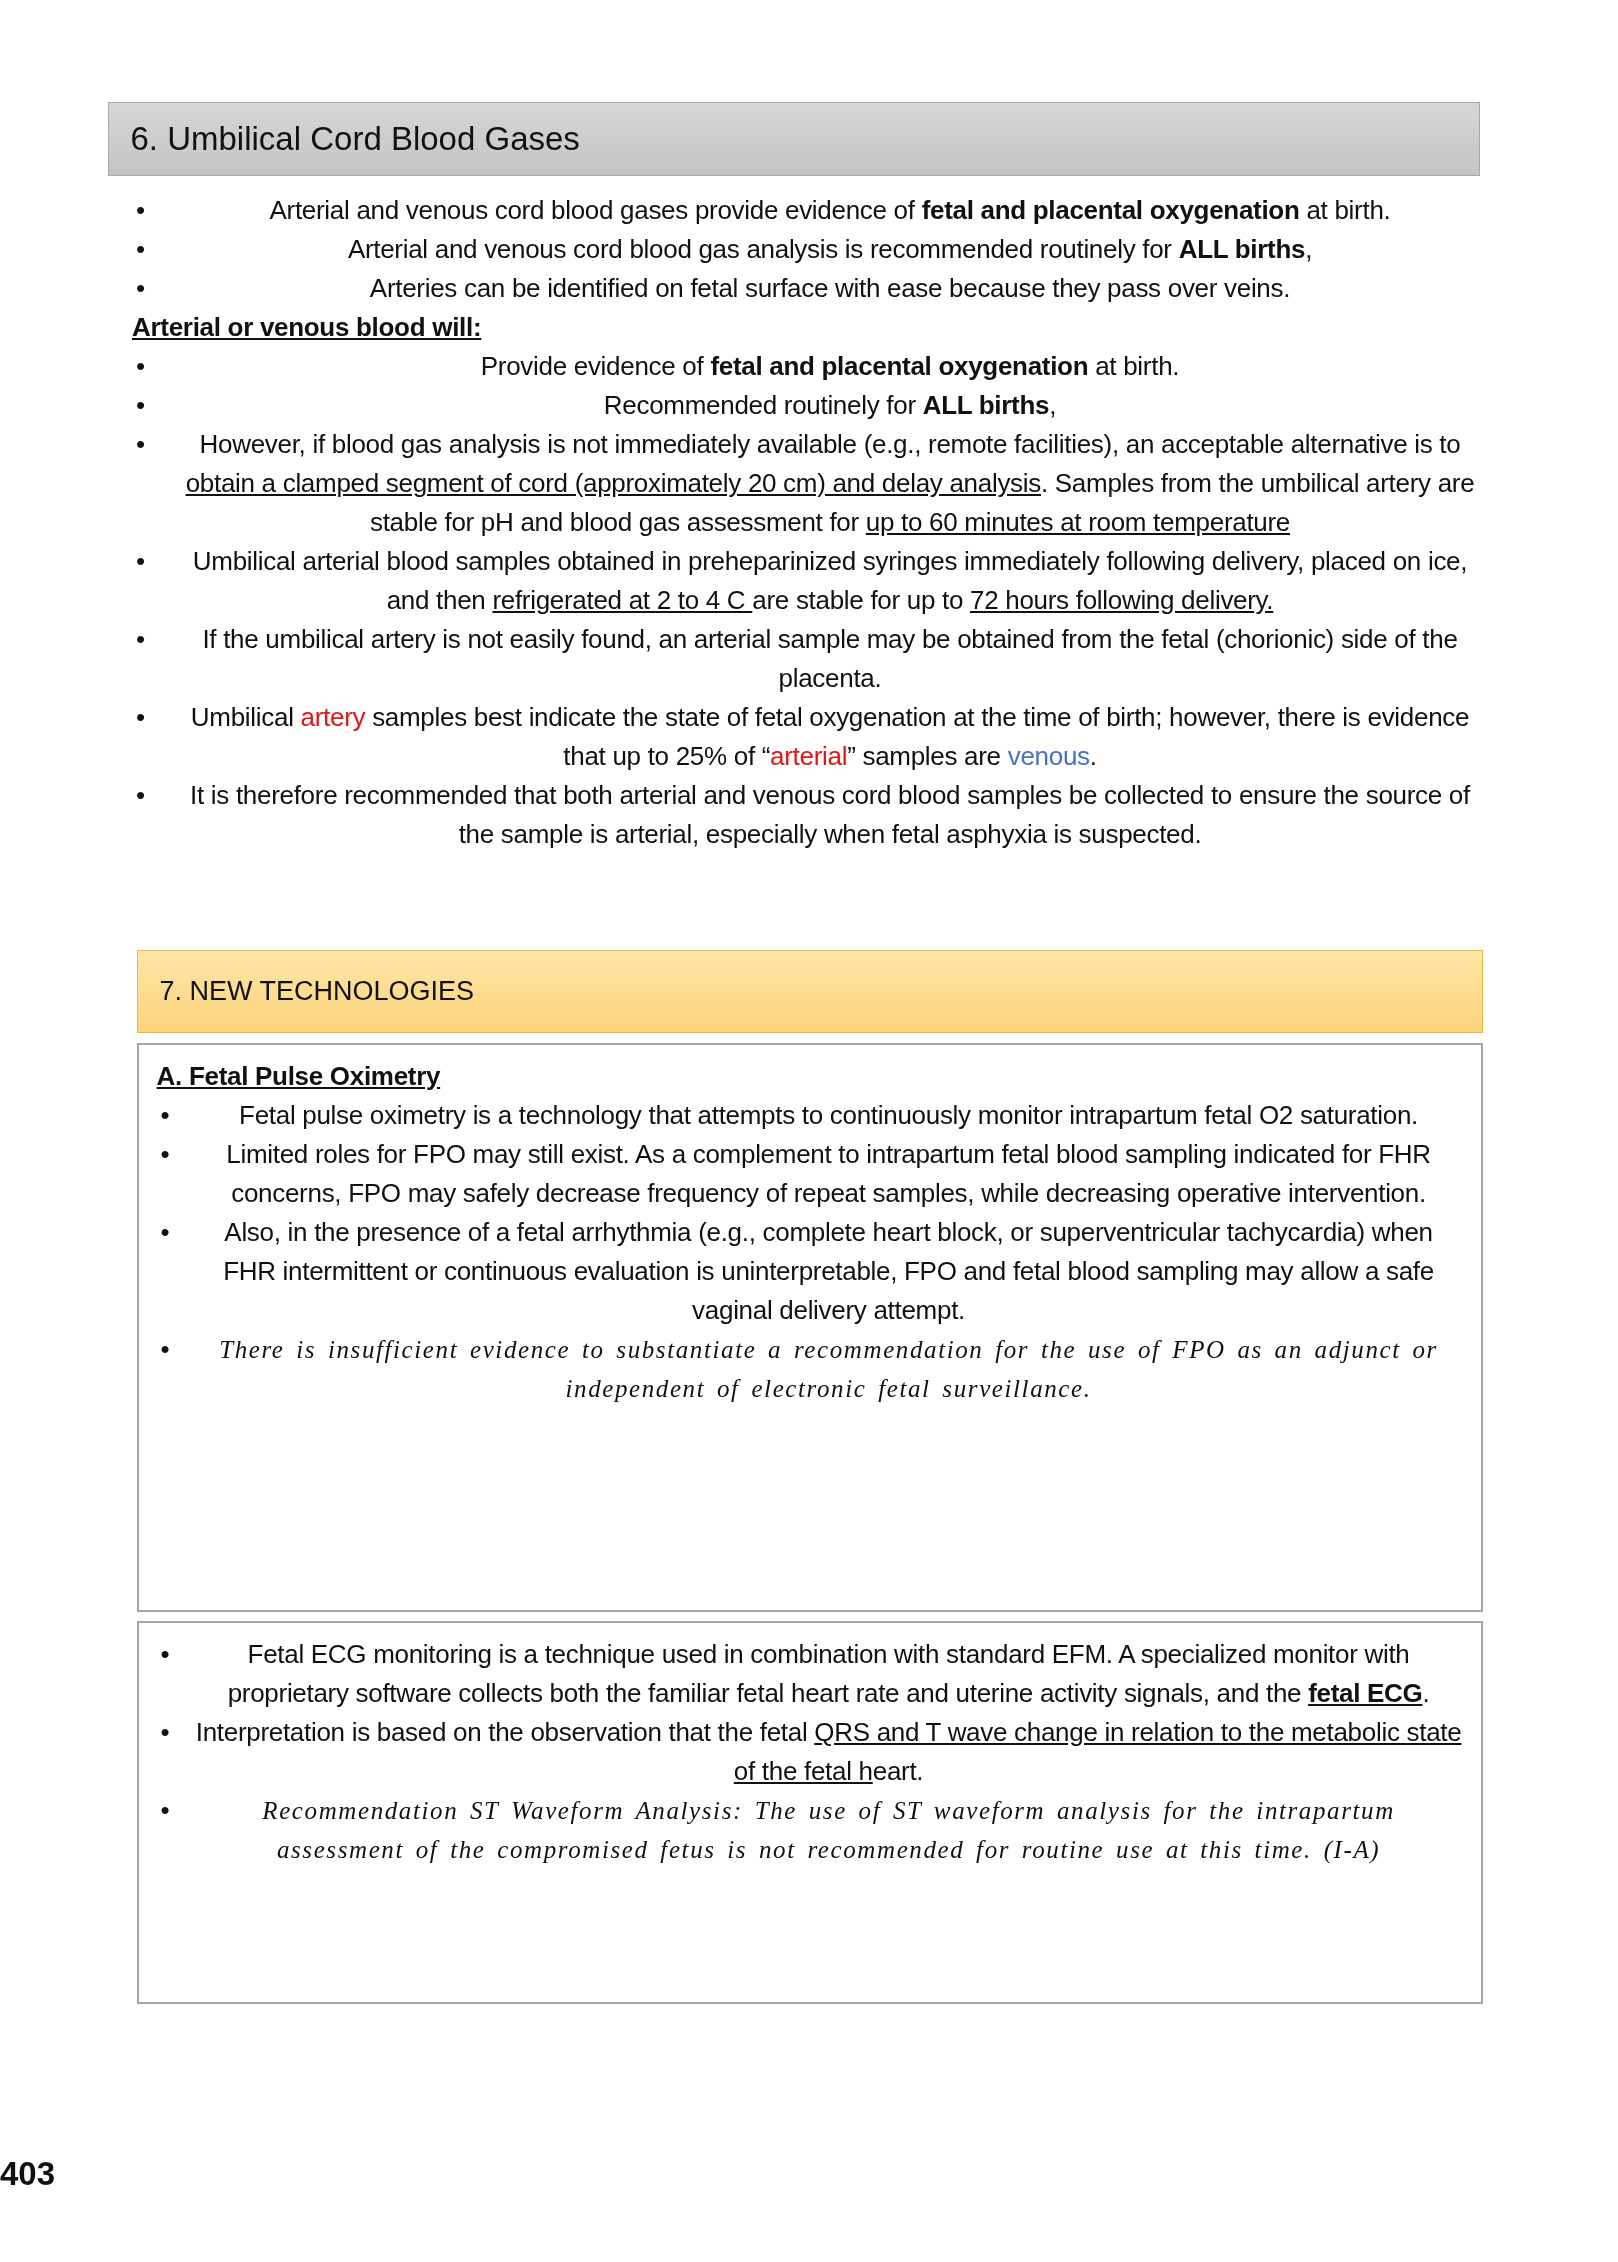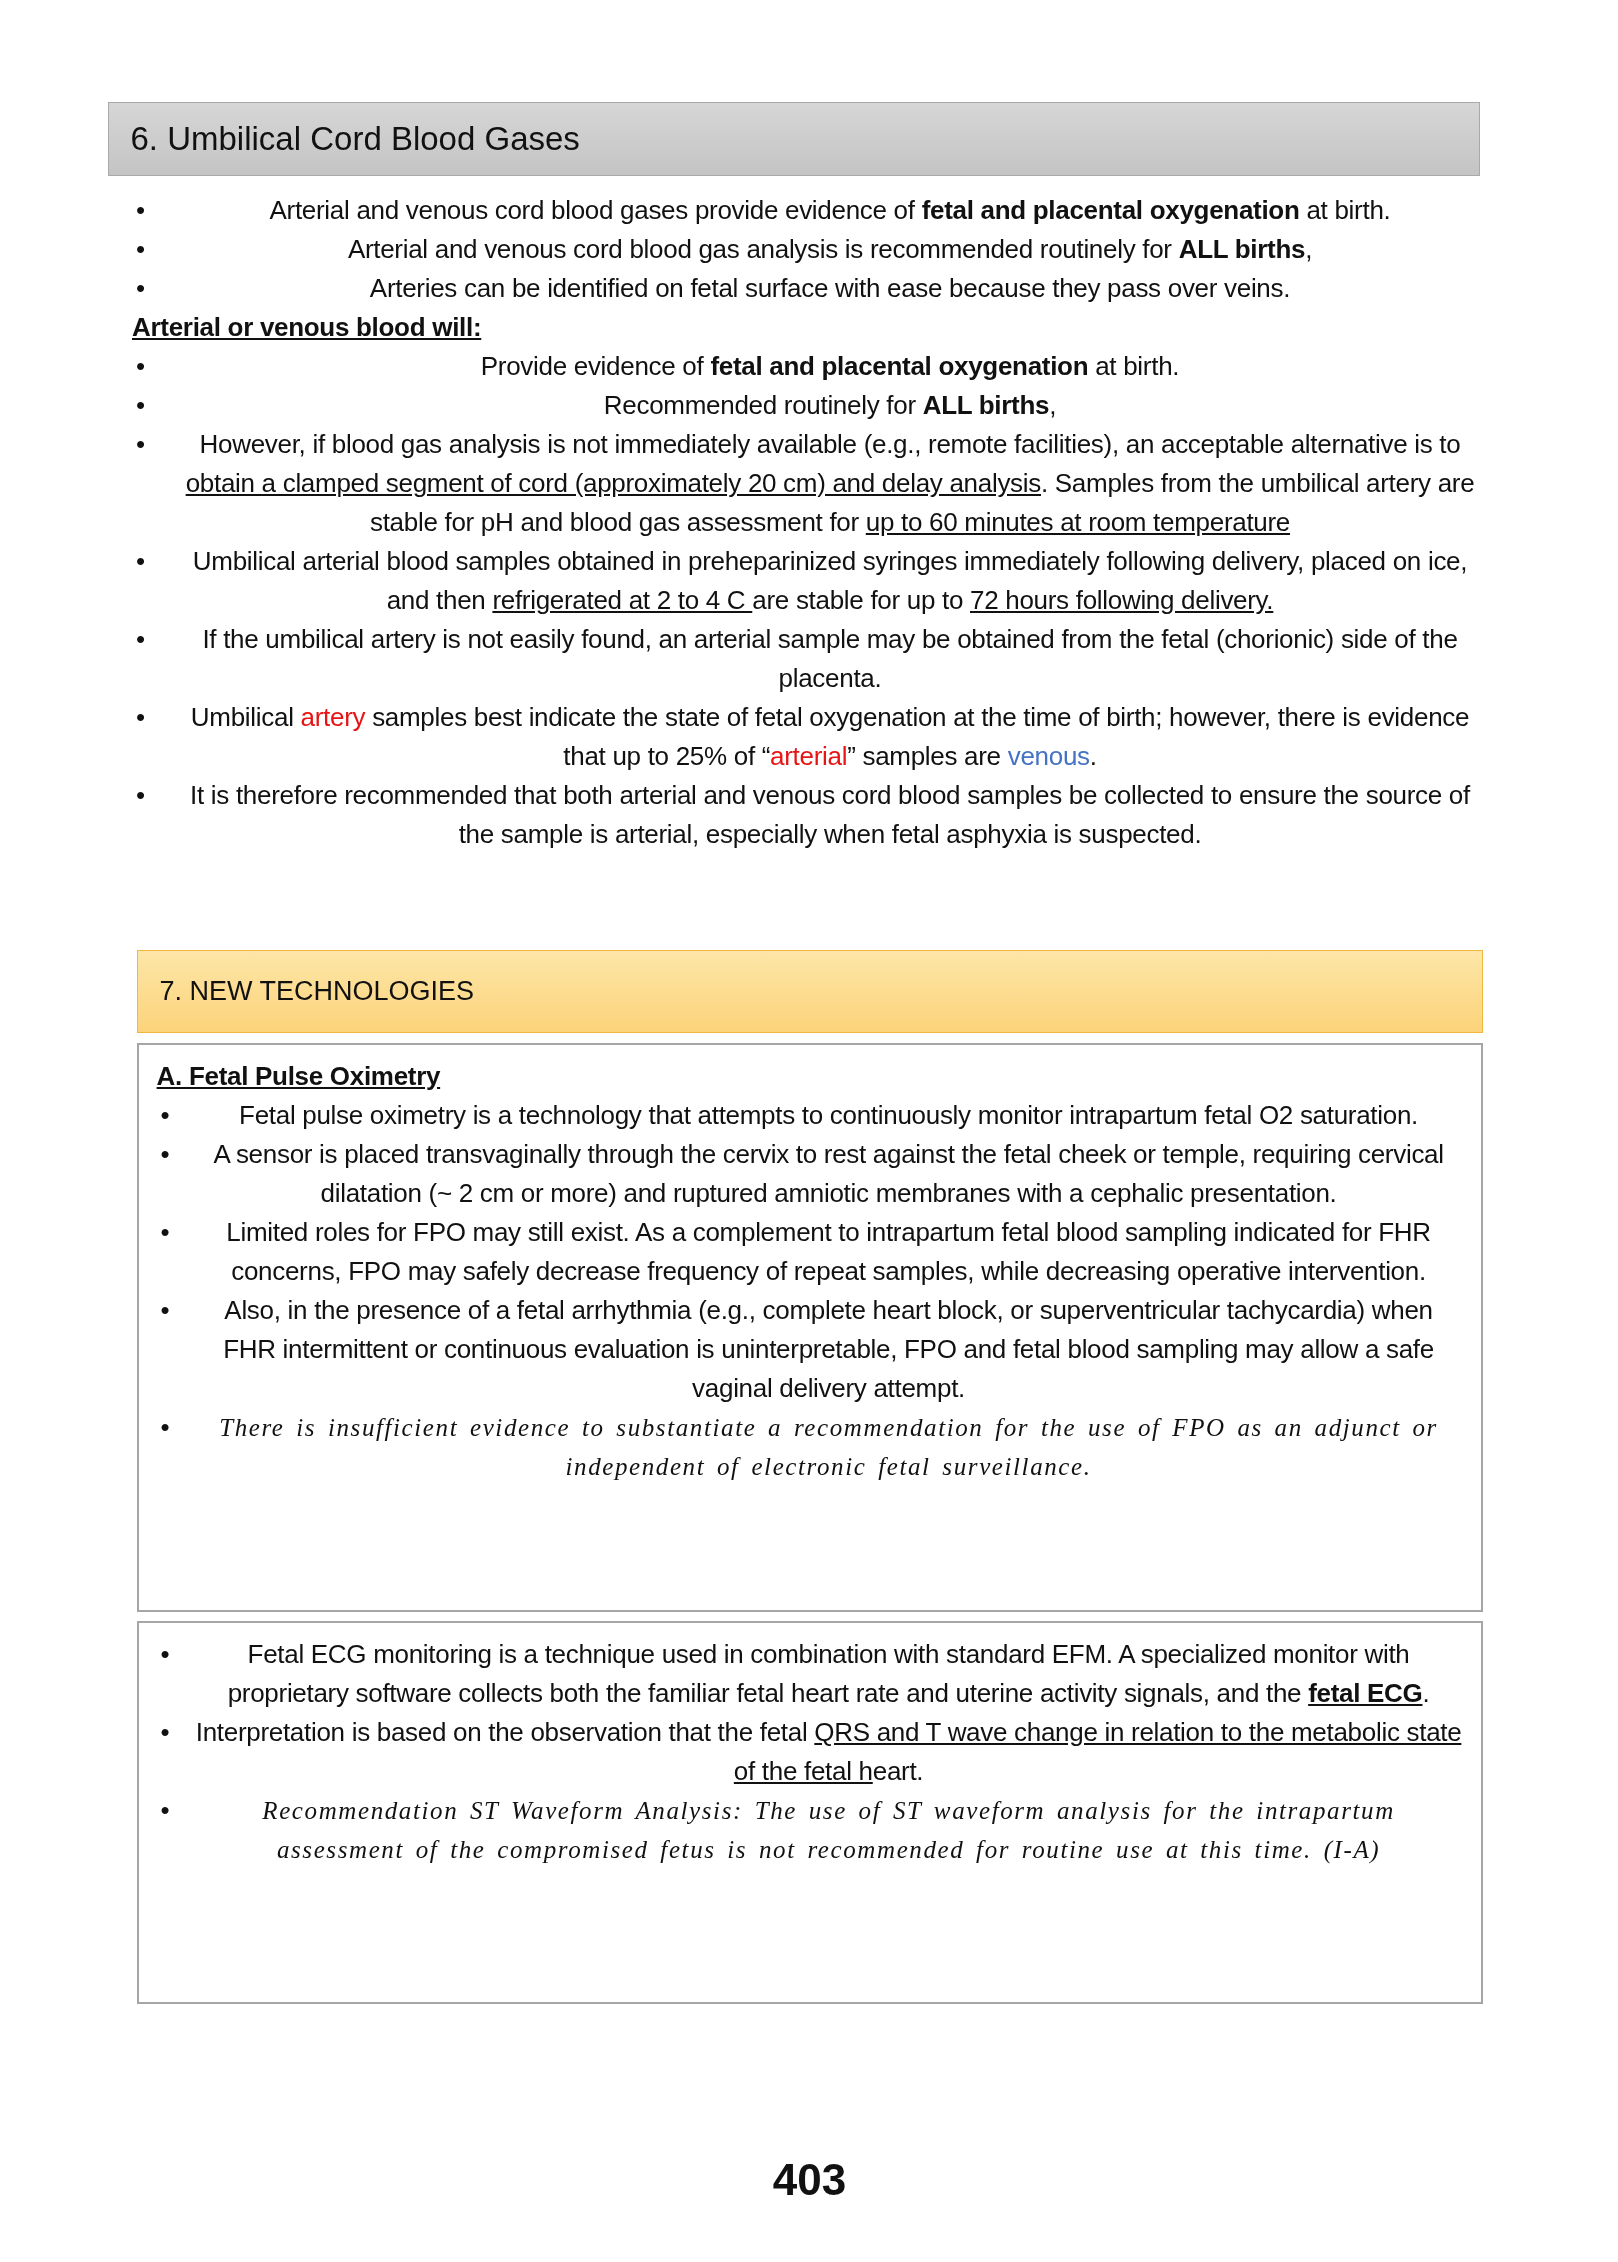--- a/index.html
+++ b/index.html
@@ -43,22 +43,22 @@
   .b { font-weight: bold; }
   .u { text-decoration: underline; }
   .red { color: #e81414; }
   .blue { color: #4472c4; }
   .hand {
     font-family: Liberation Serif, serif; font-style: italic;
     font-size: 25px; letter-spacing: 1.6px; word-spacing: 3.9px;
   }
   li.hand-item { line-height: 39px; }
   .page-num {
-    position: absolute; left: 0; width: 1619px; top: 2155px; text-align: center;
-    font-family: "Liberation Sans", sans-serif; font-weight: bold; font-size: 44px; color: #111;
+    position: absolute; left: 0; width: 1619px; top: 2155px; text-align: left;
+    font-family: "Liberation Sans", sans-serif; font-weight: bold; font-size: 33px; color: #111;
   }
 </style>
 </head>
 <body>
 
 <div class="sec-header-gray">
   <span>6. Umbilical Cord Blood Gases</span>
 </div>
 
 <div class="content" id="sec6-content">
@@ -80,21 +80,20 @@
 </div>
 
 <div class="sec-header-orange">
   <span>7. NEW TECHNOLOGIES</span>
 </div>
 
 <div class="box content" id="box-a">
   <div class="subhead">A. Fetal Pulse Oximetry</div>
   <ul class="bl">
       <li><span>Fetal pulse oximetry is a technology that attempts to continuously monitor intrapartum fetal O2 saturation.</span></li>
-      <li><span>A sensor is placed transvaginally through the cervix to rest against the fetal cheek or temple, requiring cervical dilatation (~ 2 cm or more) and ruptured amniotic membranes with a cephalic presentation.</span></li>
       <li><span>Limited roles for FPO may still exist. As a complement to intrapartum fetal blood sampling indicated for FHR concerns, FPO may safely decrease frequency of repeat samples, while decreasing operative intervention.</span></li>
       <li><span>Also, in the presence of a fetal arrhythmia (e.g., complete heart block, or superventricular tachycardia) when FHR intermittent or continuous evaluation is uninterpretable, FPO and fetal blood sampling may allow a safe vaginal delivery attempt.</span></li>
       <li class="hand-item"><span class="hand">There is insufficient evidence to substantiate a recommendation for the use of FPO as an adjunct or independent of electronic fetal surveillance.</span></li>
     </ul>
 </div>
 
 <div class="box content" id="box-b">
   <ul class="bl">
       <li><span>Fetal ECG monitoring is a technique used in combination with standard EFM. A specialized monitor with proprietary software collects both the familiar fetal heart rate and uterine activity signals, and the </span><span class="b u">fetal ECG</span><span>.</span></li>
       <li><span>Interpretation is based on the observation that the fetal </span><span class="u">QRS and T wave change in relation to the metabolic state of the fetal h</span><span>eart.</span></li>

